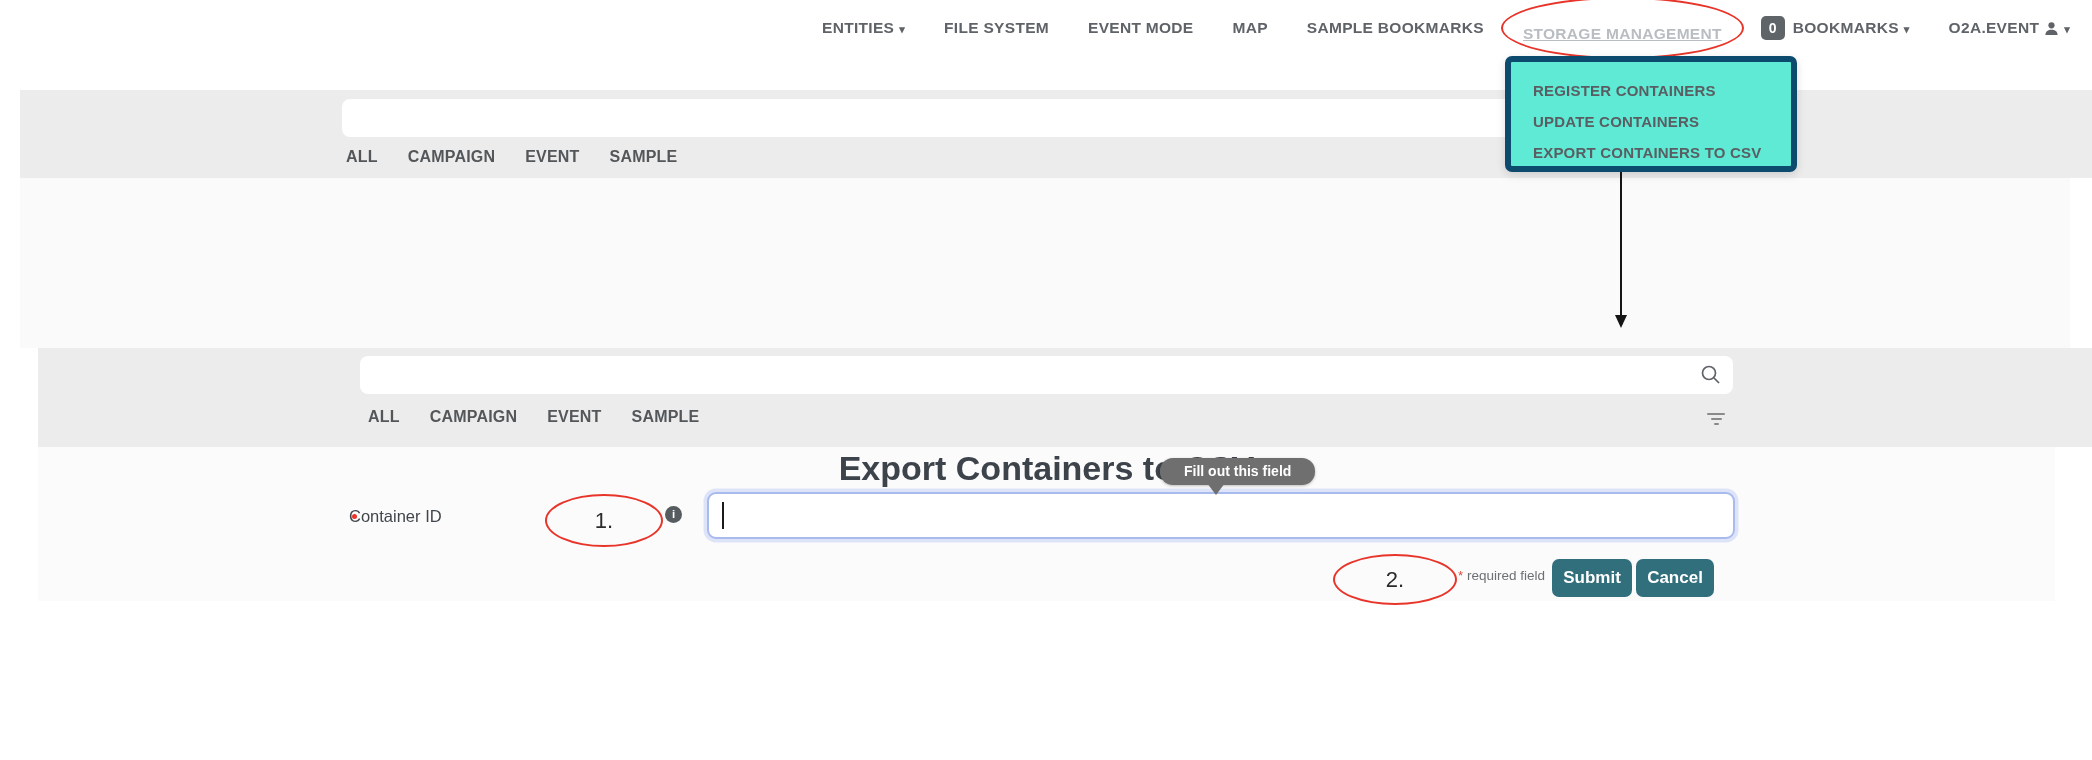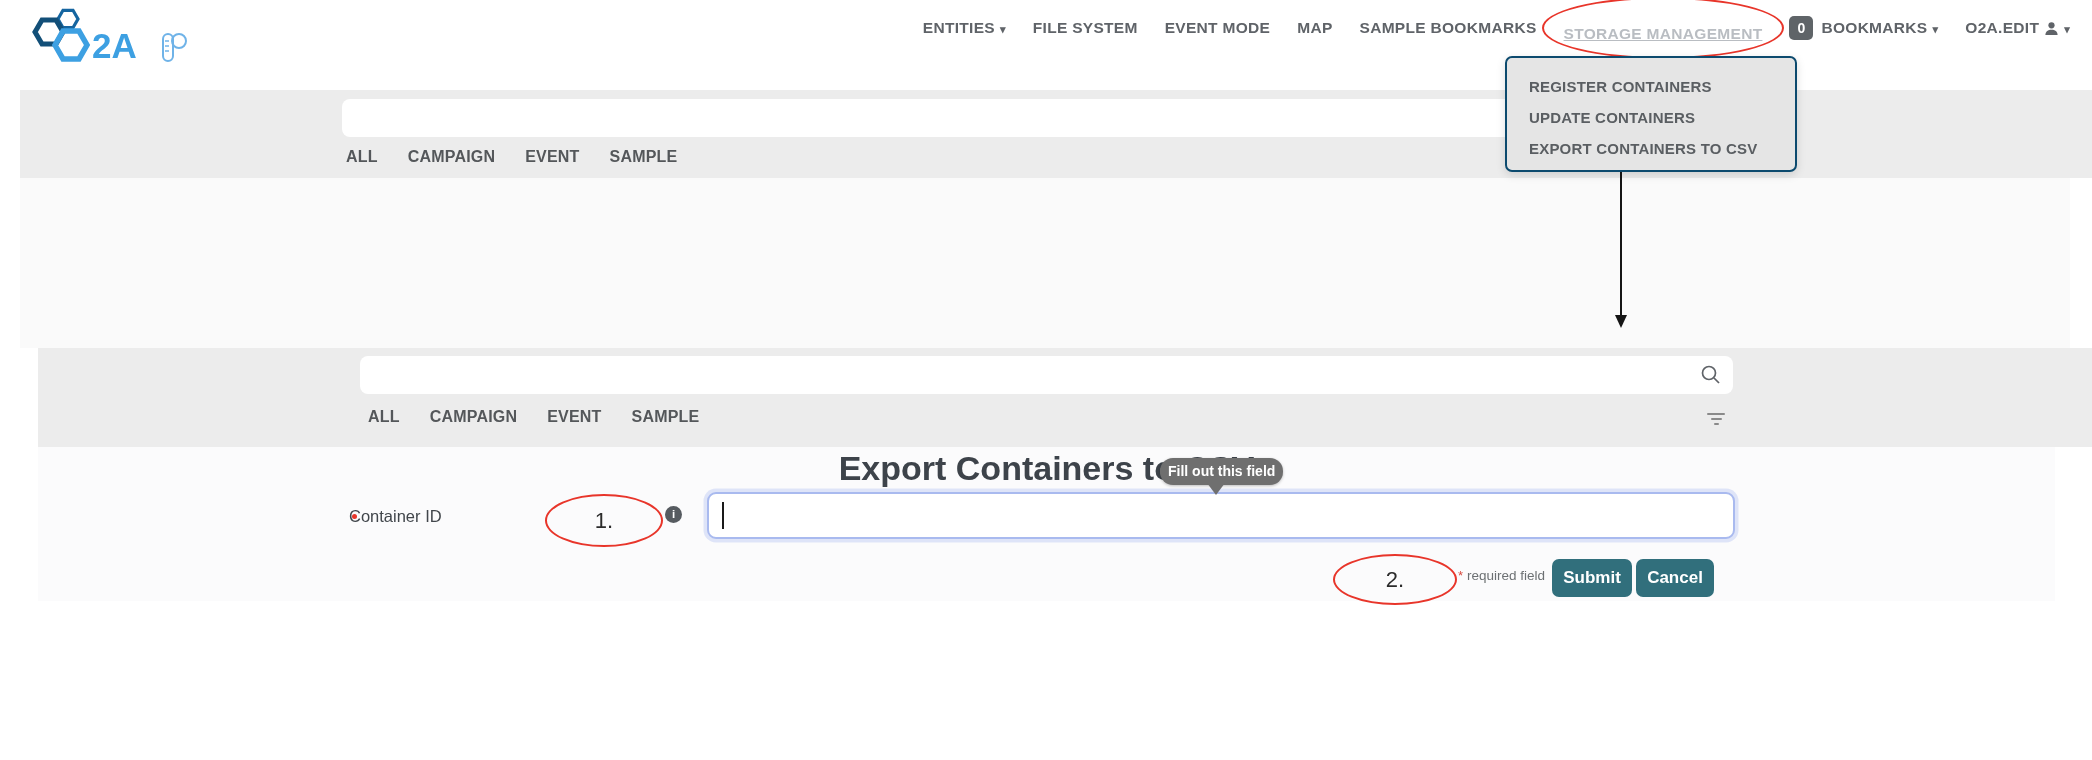--- a/index.html
+++ b/index.html
@@ -2,21 +2,21 @@
 <html><head>
 <meta charset="utf-8">
 <style>
   html,body{margin:0;padding:0;background:#fff;}
   .page{position:relative;width:2092px;height:760px;background:#fff;overflow:hidden;
         font-family:"Liberation Sans",sans-serif;}
 
   
   .header{position:absolute;left:0;top:0;width:2092px;height:90px;background:#fff;}
   .logo-wrap{position:absolute;left:30px;top:6px;width:210px;height:60px;}
-  .nav{position:absolute;right:22px;top:0;height:56px;display:flex;align-items:center;gap:27px;justify-content:space-between;}
+  .nav{position:absolute;right:22px;top:0;height:56px;display:flex;align-items:center;gap:39px;justify-content:space-between;}
   .nav-item{position:relative;display:flex;align-items:center;gap:5px;
             font-size:15.5px;font-weight:700;color:#5f6368;letter-spacing:.3px;
             white-space:nowrap;cursor:pointer;text-decoration:none;}
   .nav-item.disabled{color:#b9bdc2;}
   .nav-item.disabled .nav-label{text-decoration:underline;margin-top:12px;}
   .caret{font-size:11px;line-height:1;transform:translateY(1px);}
   .badge{display:inline-block;width:24px;height:24px;border-radius:5px;background:#5f6468;
          color:#fff;font-size:14px;font-weight:700;text-align:center;line-height:24px;margin-right:3px;}
   .red-ellipse{position:absolute;border:2.5px solid #e8352a;border-radius:50%;pointer-events:none;}
   .storage-ellipse{inset:-16px -22px;}
@@ -41,22 +41,22 @@
   .tab{cursor:pointer;}
   .filter{position:absolute;width:20px;height:14px;cursor:pointer;}
   .f1{left:1688px;top:60px;}
   .f2{left:1668px;top:65px;}
   .filter i{display:block;background:#8a8a8a;height:2px;margin:0 auto 3px auto;border-radius:1px;}
   .filter i:nth-child(1){width:18px;}
   .filter i:nth-child(2){width:11px;}
   .filter i:nth-child(3){width:5px;}
 
   
-  .dropdown{position:absolute;left:1505px;top:56px;width:292px;height:116px;background:#e5e5e5;
-            border:2px solid #0c4a6e;border-radius:7px;box-shadow:0 3px 10px rgba(0,0,0,.13);
+  .dropdown{position:absolute;left:1505px;top:56px;width:292px;height:116px;background:#5eead4;
+            border:6px solid #0c4a6e;border-radius:7px;box-shadow:0 3px 10px rgba(0,0,0,.13);
             z-index:60;padding:13px 0 0 0;box-sizing:border-box;}
   .dd-item{padding:0 10px 0 22px;height:31px;line-height:31px;font-size:15px;font-weight:700;
            color:#5a5e62;letter-spacing:.2px;white-space:nowrap;cursor:pointer;}
 
   
   .flow-arrow{position:absolute;left:1609px;top:160px;z-index:55;}
 
   
   .form-card{position:absolute;left:38px;top:447px;width:2017px;height:154px;background:#fbfbfc;}
   .form-title{position:absolute;left:38px;top:449px;width:2017px;text-align:center;
@@ -78,47 +78,32 @@
   .step-num{font-size:22px;color:#2b2b2b;}
 
   .required{position:absolute;left:1458px;top:568px;font-size:13.5px;color:#6c7073;}
   .required .star{color:#d84b40;margin-right:4px;font-size:13px;}
   .btn{position:absolute;top:559px;height:38px;border:none;border-radius:7px;background:#316f7c;
        color:#fff;font-size:17px;font-weight:700;font-family:"Liberation Sans",sans-serif;cursor:pointer;}
   .btn-submit{left:1552px;width:80px;}
   .btn-cancel{left:1636px;width:78px;}
 
   
-  .tooltip{position:absolute;left:1160px;top:458px;height:27px;padding:0 8px;border-radius:13px;
+  .tooltip{position:absolute;left:1160px;top:458px;height:27px;padding:0 24px;border-radius:13px;
            background:#6f6f6f;color:#fff;font-size:14px;font-weight:700;line-height:27px;
            white-space:nowrap;z-index:70;box-shadow:0 1px 3px rgba(0,0,0,.25);}
   .tooltip-pointer{position:absolute;left:1207px;top:483px;width:0;height:0;z-index:70;
            border-left:9px solid transparent;border-right:9px solid transparent;border-top:12px solid #6f6f6f;}
 </style>
 </head>
 <body>
 
 <div class="page">
 
   <div class="header">
-    <div class="logo-wrap">
-      <svg width="150" height="58" viewBox="0 0 150 58">
-        <polygon points="28,13 33,4.3 43,4.3 48,13 43,21.7 33,21.7" fill="none" stroke="#1565a0" stroke-width="3.2"></polygon>
-        <polygon points="5,26 12,13.9 26,13.9 33,26 26,38.1 12,38.1" fill="none" stroke="#124f78" stroke-width="5"></polygon>
-        <polygon points="25,39 33,25.1 49,25.1 57,39 49,52.9 33,52.9" fill="none" stroke="#3da0e2" stroke-width="5.5"></polygon>
-        <text x="62" y="52" font-size="35" font-weight="bold" fill="#3da0e2" font-family="Liberation Sans, sans-serif">2A</text>
-      </svg>
-      <svg width="28" height="32" viewBox="0 0 28 32" style="position:absolute;left:130px;top:26px;">
-        <rect x="3" y="2" width="10" height="27" rx="5" fill="none" stroke="#6fb3e8" stroke-width="2"></rect>
-        <line x1="5" y1="9" x2="9" y2="9" stroke="#6fb3e8" stroke-width="1.5"></line>
-        <line x1="5" y1="14" x2="9" y2="14" stroke="#6fb3e8" stroke-width="1.5"></line>
-        <line x1="5" y1="19" x2="9" y2="19" stroke="#6fb3e8" stroke-width="1.5"></line>
-        <circle cx="19" cy="9" r="7" fill="none" stroke="#6fb3e8" stroke-width="2"></circle>
-      </svg>
-    </div>
 
     <nav class="nav">
       <a class="nav-item">
         <span class="nav-label">ENTITIES</span>
         <span class="caret">▾</span>
       </a>
       <a class="nav-item">
         <span class="nav-label">FILE SYSTEM</span>
       </a>
       <a class="nav-item">
@@ -133,21 +118,21 @@
       <a class="nav-item disabled">
         <span class="nav-label">STORAGE MANAGEMENT</span>
         <span class="red-ellipse storage-ellipse"></span>
       </a>
       <a class="nav-item">
         <span class="badge">0</span>
         <span class="nav-label">BOOKMARKS</span>
         <span class="caret">▾</span>
       </a>
       <a class="nav-item">
-        <span class="nav-label">O2A.EDIT</span>
+        <span class="nav-label">O2A.EVENT</span>
         <svg width="15" height="15" viewBox="0 0 15 15">
           <circle cx="7.5" cy="4.3" r="3.1" fill="#5f6368"></circle>
           <path d="M1.4 14 C1.4 10.6 4.1 8.8 7.5 8.8 C10.9 8.8 13.6 10.6 13.6 14 Z" fill="#5f6368"></path>
         </svg>
         <span class="caret">▾</span>
       </a>
     </nav>
   </div>
 
   <div class="content-bg"></div>

